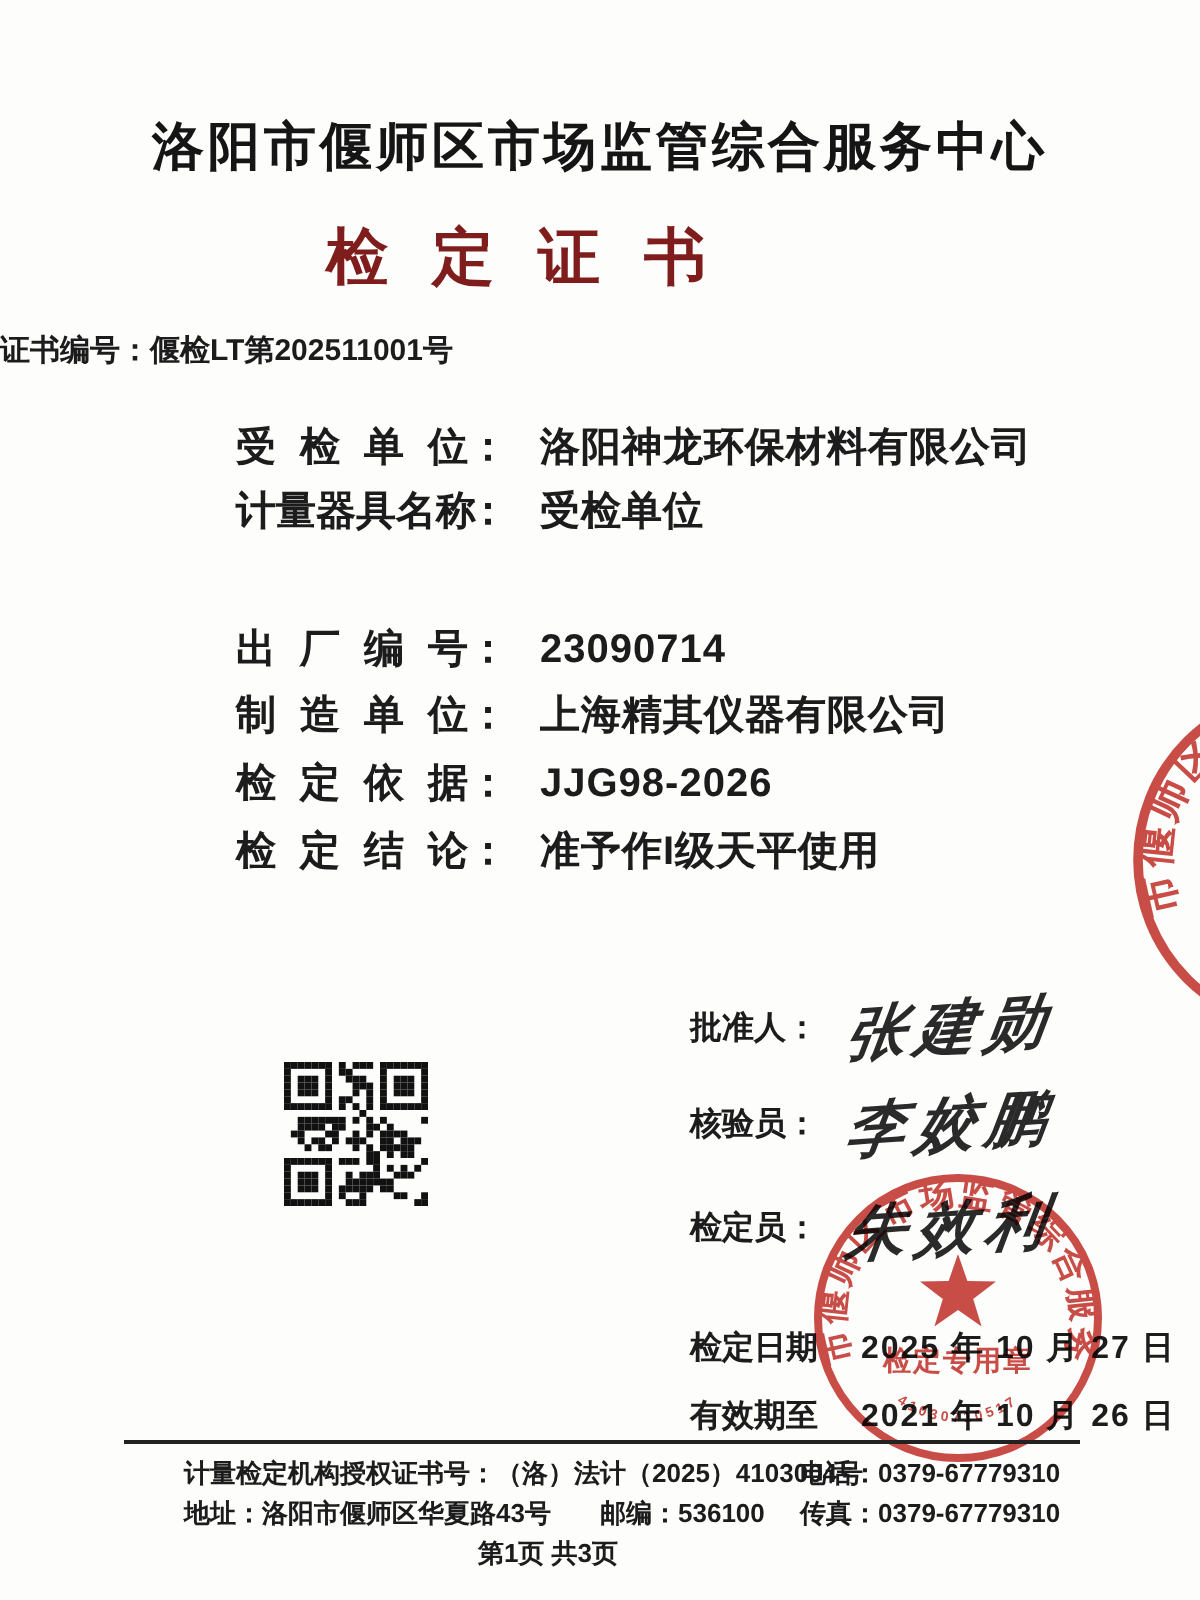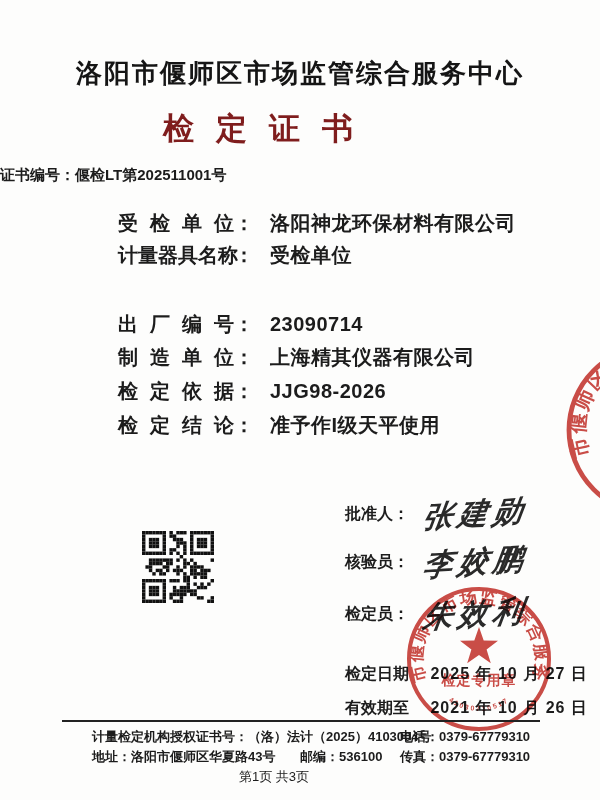--- a/index.html
+++ b/index.html
@@ -35,21 +35,21 @@
     display:inline-block;vertical-align:middle;margin-left:10px;
     font-family:"DejaVu Serif","Liberation Serif",serif;
     font-style:italic;font-weight:600;font-size:30px;letter-spacing:5px;
     transform:rotate(-4deg) skewX(-12deg);color:#2a2a2a;
   }
   .date-row{position:absolute;left:345px;white-space:nowrap;font-size:16px;font-weight:bold;}
   .date-label{display:inline-block;width:72px;}
   .date-value{display:inline-block;margin-left:9px;letter-spacing:1px;text-align:right;}
   .footer-rule{top:720px;left:62px;width:478px;border-top:2px solid #222;height:0;}
   .footer-line{position:absolute;font-size:13px;font-weight:bold;white-space:nowrap;}
-  .page-num{top:768px;left:0;width:548px;text-align:center;font-size:13px;font-weight:normal;}
+  .page-num{top:768px;left:0;width:548px;text-align:center;font-size:13px;font-weight:bold;}
   .qr{top:531px;left:136px;}
   .seal{mix-blend-mode:multiply;opacity:0.88;}
   .seal text{font-family:"Liberation Sans","DejaVu Sans",sans-serif;font-weight:bold;}
 </style>
 </head>
 <body>
 
 <div class="page">
 
   <div class="abs org-title">洛阳市偃师区市场监管综合服务中心</div>

